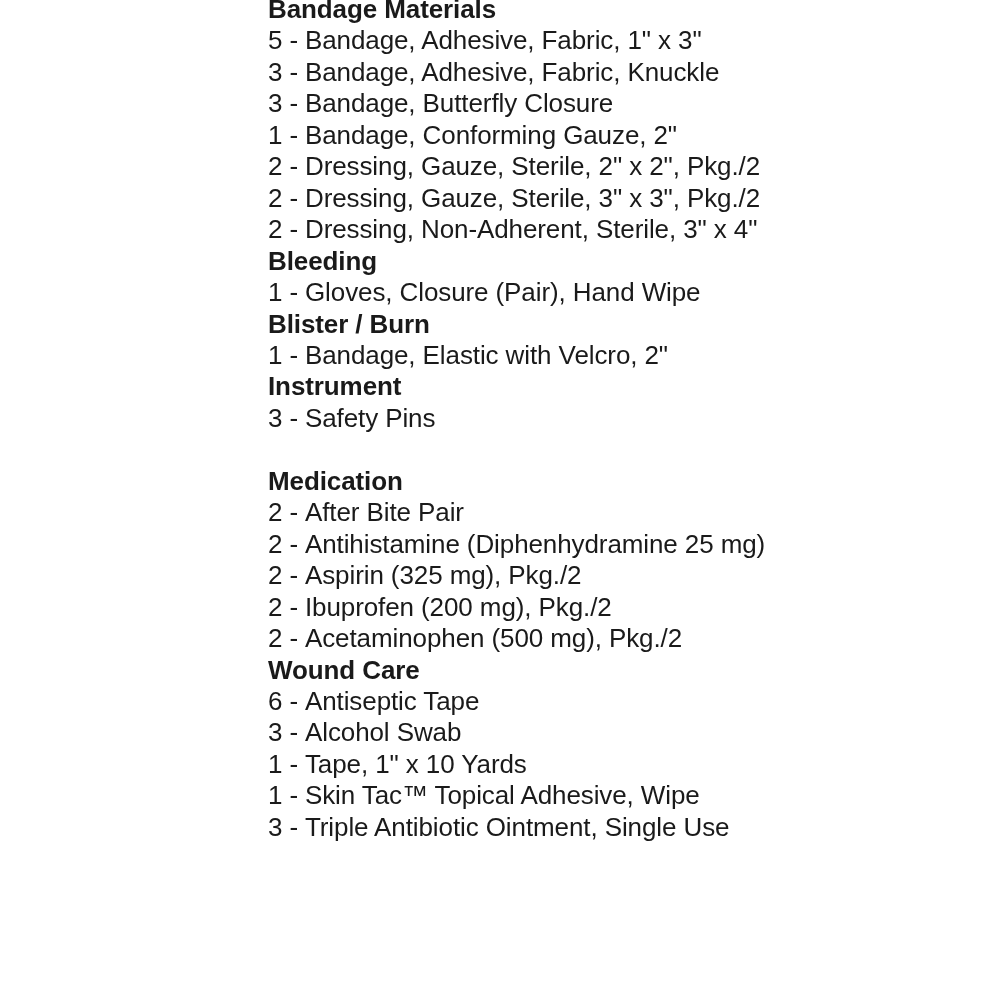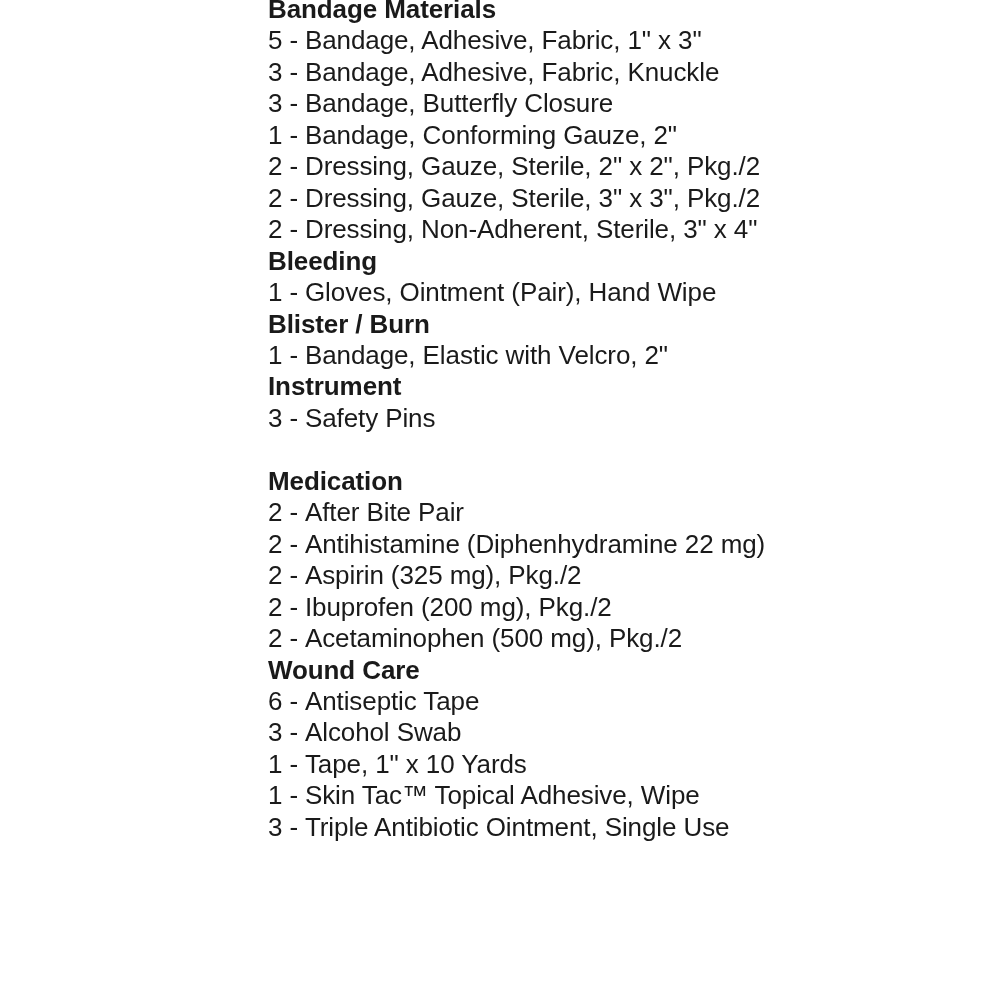--- a/index.html
+++ b/index.html
@@ -41,21 +41,21 @@
     <div class="line item"><span>3</span><span class="dash">-</span><span>Bandage, Adhesive, Fabric, Knuckle</span></div>
     <div class="line item"><span>3</span><span class="dash">-</span><span>Bandage, Butterfly Closure</span></div>
     <div class="line item"><span>1</span><span class="dash">-</span><span>Bandage, Conforming Gauze, 2"</span></div>
     <div class="line item"><span>2</span><span class="dash">-</span><span>Dressing, Gauze, Sterile, 2" x 2", Pkg./2</span></div>
     <div class="line item"><span>2</span><span class="dash">-</span><span>Dressing, Gauze, Sterile, 3" x 3", Pkg./2</span></div>
     <div class="line item"><span>2</span><span class="dash">-</span><span>Dressing, Non-Adherent, Sterile, 3" x 4"</span></div>
   </section>
 
   <section>
     <div class="line heading">Bleeding</div>
-    <div class="line item"><span>1</span><span class="dash">-</span><span>Gloves, Ointment (Pair), Hand Wipe</span></div>
+    <div class="line item"><span>1</span><span class="dash">-</span><span>Gloves, Closure (Pair), Hand Wipe</span></div>
   </section>
 
   <section>
     <div class="line heading">Blister / Burn</div>
   </section>
 
 
   <section>
     <div class="line item"><span>1</span><span class="dash">-</span><span>Bandage, Elastic with Velcro, 2"</span></div>
   </section>
@@ -63,21 +63,21 @@
   <section>
     <div class="line heading">Instrument</div>
     <div class="line item"><span>3</span><span class="dash">-</span><span>Safety Pins</span></div>
   </section>
 
   <div class="line blank"></div>
 
   <section>
     <div class="line heading">Medication</div>
     <div class="line item"><span>2</span><span class="dash">-</span><span>After Bite Pair</span></div>
-    <div class="line item"><span>2</span><span class="dash">-</span><span>Antihistamine (Diphenhydramine 22 mg)</span></div>
+    <div class="line item"><span>2</span><span class="dash">-</span><span>Antihistamine (Diphenhydramine 25 mg)</span></div>
     <div class="line item"><span>2</span><span class="dash">-</span><span>Aspirin (325 mg), Pkg./2</span></div>
     <div class="line item"><span>2</span><span class="dash">-</span><span>Ibuprofen (200 mg), Pkg./2</span></div>
     <div class="line item"><span>2</span><span class="dash">-</span><span>Acetaminophen (500 mg), Pkg./2</span></div>
   </section>
 
   <section>
     <div class="line heading">Wound Care</div>
     <div class="line item"><span>6</span><span class="dash">-</span><span>Antiseptic Tape</span></div>
     <div class="line item"><span>3</span><span class="dash">-</span><span>Alcohol Swab</span></div>
     <div class="line item"><span>1</span><span class="dash">-</span><span>Tape, 1" x 10 Yards</span></div>

